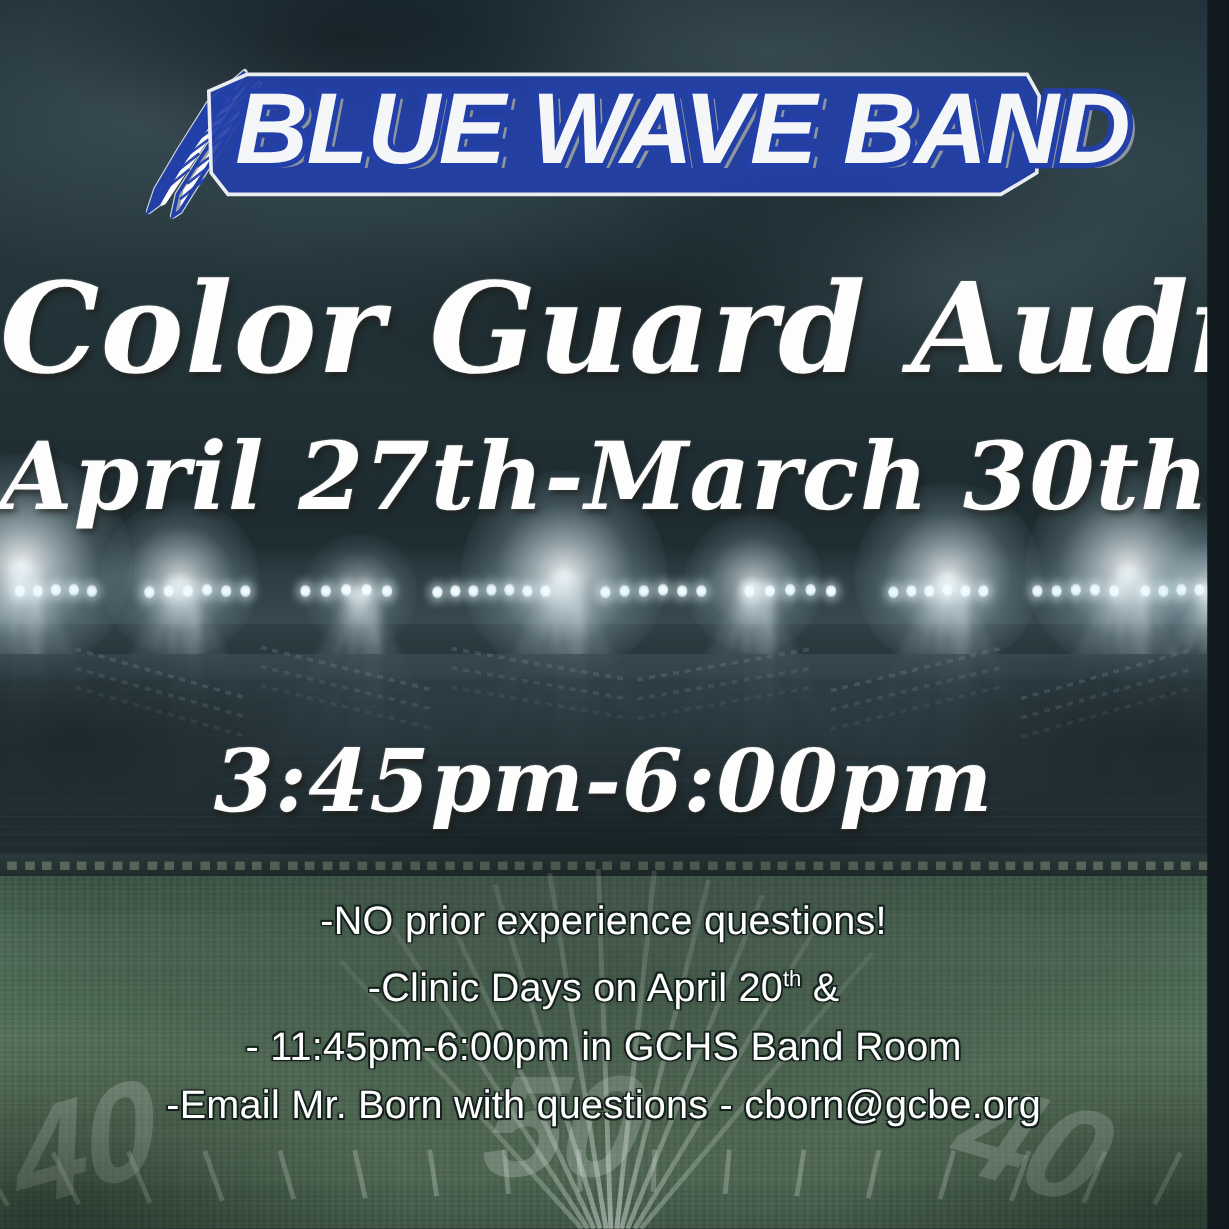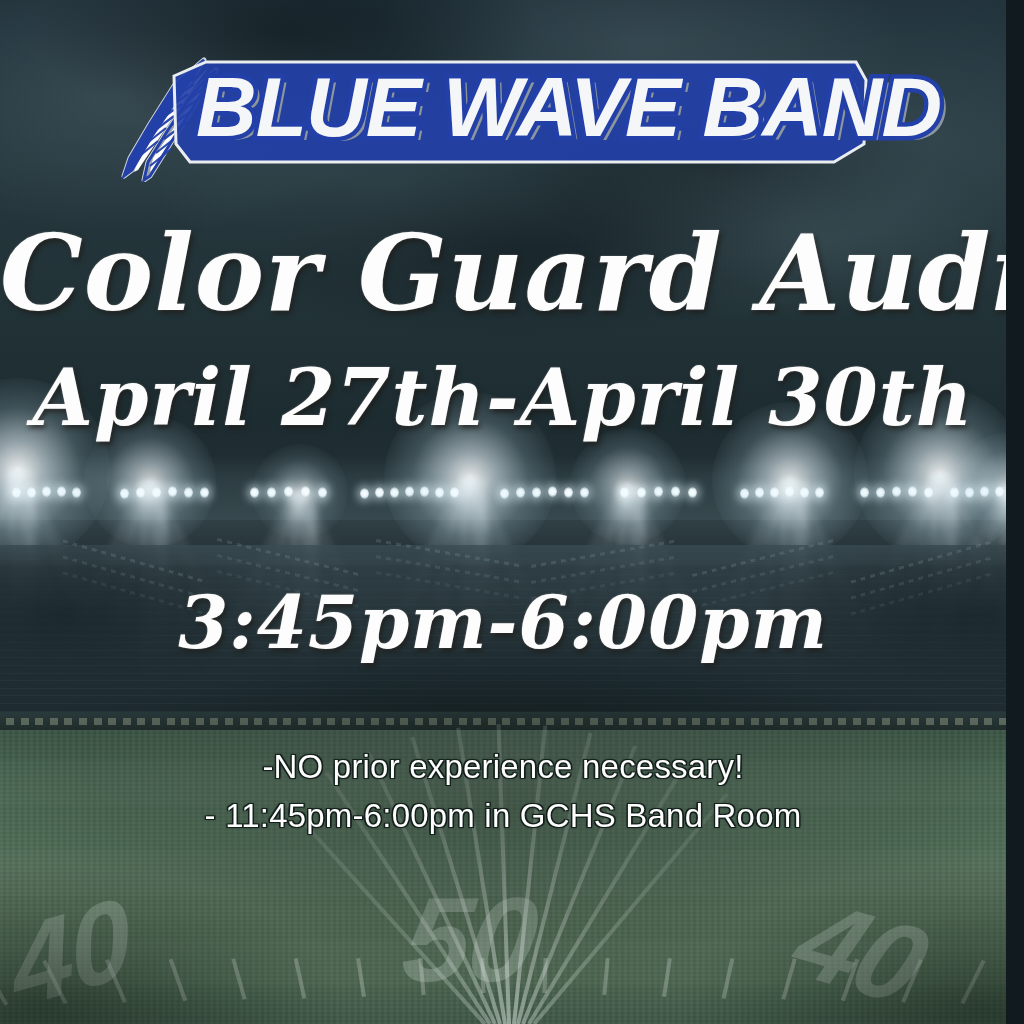--- a/index.html
+++ b/index.html
@@ -161,21 +161,21 @@
     font-family:"DejaVu Serif", serif;
     font-style:italic; font-weight:bold;
     text-shadow:
       2px 3px 5px rgba(30,25,22,.75),
       0 0 2px rgba(255,255,255,.35);
     white-space:nowrap;
   }
   #line-title { top:212px;  font-size:104px; letter-spacing:1px; }
   #line-dates { top:352px;  font-size:78px;  letter-spacing:1px; }
   #line-place { top:528px;  font-size:76px;  letter-spacing:1px; }
-  #line-time  { top:580px;  font-size:72px;  letter-spacing:1px; }
+  #line-time  { top:608px;  font-size:72px;  letter-spacing:1px; }
 
   
   .details{
     position:absolute; left:0; top:742px; width:100%;
     text-align:center;
   }
   .detail-line{
     font-family:"Liberation Sans", sans-serif;
     font-size:33px;
     line-height:49px;
@@ -519,21 +519,23 @@
         <path d="M4 18 L36 4 L686 4 L696 22 L694 86 L664 104 L20 104 L6 86 Z" fill="none" stroke="#e9edf0" stroke-width="3"></path>
 
         <text class="wm-text" x="32" y="82" fill="#8c969c">BLUE WAVE BAND</text>
 
         <text class="wm-text" x="26" y="78" fill="#f4f6f8" stroke="#2340a8" stroke-width="9" paint-order="stroke">BLUE WAVE BAND</text>
       </svg>
     </div>
   </div>
 
   <div class="script" id="line-title">Color Guard Auditions</div>
-  <div class="script" id="line-dates">April 27th-April 30th</div>
+  <div class="script" id="line-dates">April 27th-March 30th</div>
   <div class="script" id="line-time">3:45pm-6:00pm</div>
 
   <div class="details" id="details">
-      <div class="detail-line">-NO prior experience necessary!</div>
+      <div class="detail-line">-NO prior experience questions!</div>
+      <div class="detail-line">-Clinic Days on April 20<sup>th</sup> &amp;</div>
       <div class="detail-line">- 11:45pm-6:00pm in GCHS Band Room</div>
+      <div class="detail-line">-Email Mr. Born with questions - cborn@gcbe.org</div>
     </div>
 
 </div>
 
 </body></html>

